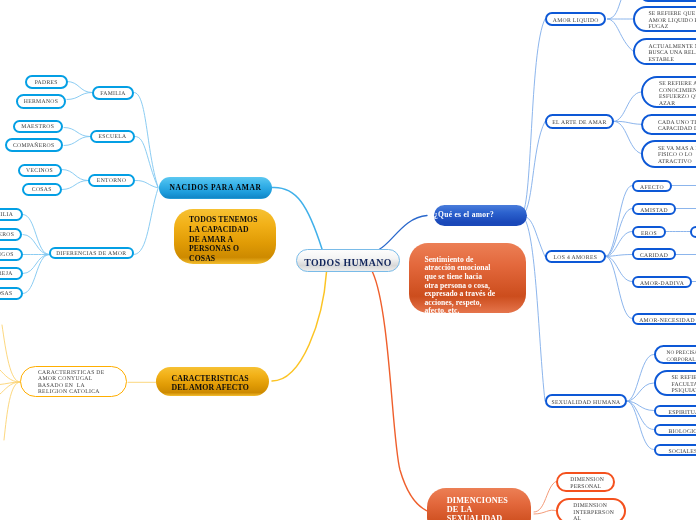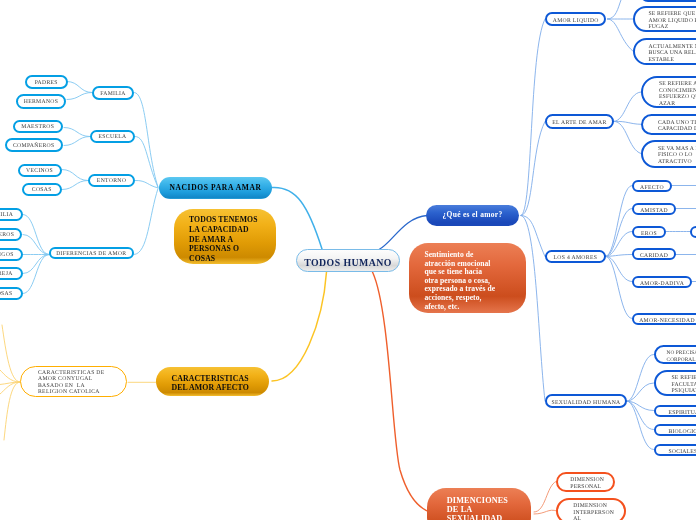--- a/index.html
+++ b/index.html
@@ -27,21 +27,21 @@
   .pill .t{font-weight:bold;}
   .central .t{position:relative;top:2px;}
 
   .central{border:1.2px solid #79bbe8;border-radius:999px;
      background:linear-gradient(to bottom,#fdfdfd 0%,#f4f4f4 40%,#d8d8d8 74%,#ededed 100%);
      color:#12265c;font-size:9.8px;letter-spacing:.45px;text-align:center;}
   .skyblue{background:linear-gradient(to bottom,#5cc8f1 0%,#3cb5ea 30%,#1b9bdb 72%,#1288c8 93%,#2ba2da 100%);
      color:#050505;font-size:7.5px;letter-spacing:.65px;text-align:center;}
   .skyblue .t{position:relative;top:-1px;}
   .royal{background:linear-gradient(to bottom,#4a7ddb 0%,#2c62ce 36%,#1a48b9 82%,#1a48b9 100%);
-     color:#ffffff;font-size:7.5px;letter-spacing:.3px;text-align:center;}
+     color:#ffffff;font-size:7.5px;letter-spacing:.3px;text-align:left;margin-left:8px;}
   .royal .t{position:relative;top:-1.5px;}
   .gold{border-radius:19px;
      background:linear-gradient(to bottom,#f6c133 0%,#f2b118 28%,#e09b05 62%,#cd8a00 88%,#f3bd2e 100%);
      color:#0d0d0d;font-size:7.7px;letter-spacing:.12px;line-height:9.7px;}
   .gold .t{position:relative;top:calc(3px + var(--dy,0px));}
   .coral{border-radius:19px;
      background:linear-gradient(to bottom,#ec7f55 0%,#e3683c 32%,#cc4d1d 76%,#e5754c 100%);
      color:#ffffff;font-size:7.6px;letter-spacing:.05px;line-height:8.6px;}
   .coral .t{position:relative;top:calc(3px + var(--dy,0px));}
 </style>
@@ -129,21 +129,21 @@
       <div class="node leaf b" style="left: -18px; top: 287px; width: 41px; height: 13px;"><span class="t">COSAS</span></div>
       <div class="node leaf b" style="left: 49px; top: 246.5px; width: 84.5px; height: 12.8px;"><span class="t">DIFERENCIAS DE AMOR</span></div>
       <div class="node leaf y l" style="left: 20px; top: 366.4px; width: 107px; height: 30.6px; padding: 0px 4px 0px 17px; line-height: 6.6px; --dy: 0px;"><span class="t">CARACTERISTICAS DE
 AMOR CONYUGAL
 BASADO EN  LA
 RELIGION CATOLICA</span></div>
       <div class="node pill gold" style="left: 156px; top: 367.2px; width: 113.2px; height: 28.8px; padding: 0px 0px 0px 15.5px; font-size: 7.8px; line-height: 9.1px; --dy: -1.2px;"><span class="t">CARACTERISTICAS
 DEL AMOR AFECTO</span></div>
       <div class="node pill central" style="left: 296px; top: 249px; width: 104px; height: 23px;"><span class="t">TODOS HUMANO</span></div>
       <div class="node pill royal" style="left: 426px; top: 205px; width: 93px; height: 21px;"><span class="t">¿Qué es el amor?</span></div>
-      <div class="node pill coral" style="left: 409.4px; top: 243.2px; width: 116.7px; height: 69.8px; padding: 0px 0px 0px 15px;"><span class="t">Sentimiento de
+      <div class="node pill coral" style="left: 409.4px; top: 243.2px; width: 116.7px; height: 69.8px; padding: 0px 0px 0px 15px; align-items: flex-end;"><span class="t">Sentimiento de
 atracción emocional
 que se tiene hacia
 otra persona o cosa,
 expresado a través de
 acciones, respeto,
 afecto, etc.</span></div>
       <div class="node leaf d" style="left: 545.3px; top: 11.8px; width: 61px; height: 14.4px; --dy: 1.2px;"><span class="t">AMOR LIQUIDO</span></div>
       <div class="node leaf d" style="left: 640px; top: -14.5px; width: 85px; height: 16px;"><span class="t"></span></div>
       <div class="node leaf d l" style="left: 633.4px; top: 6px; width: 85px; height: 26px; padding: 0px 0px 0px 13px; line-height: 6.5px; letter-spacing: 0.2px; --dy: 1px;"><span class="t">SE REFIERE QUE
 AMOR LIQUIDO ES

